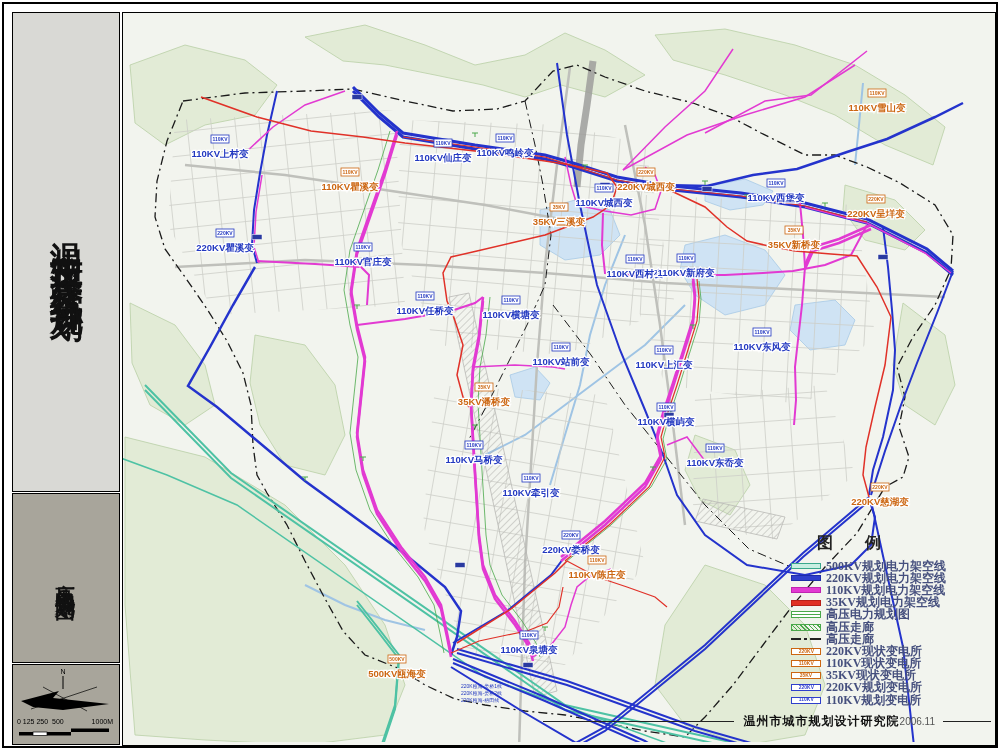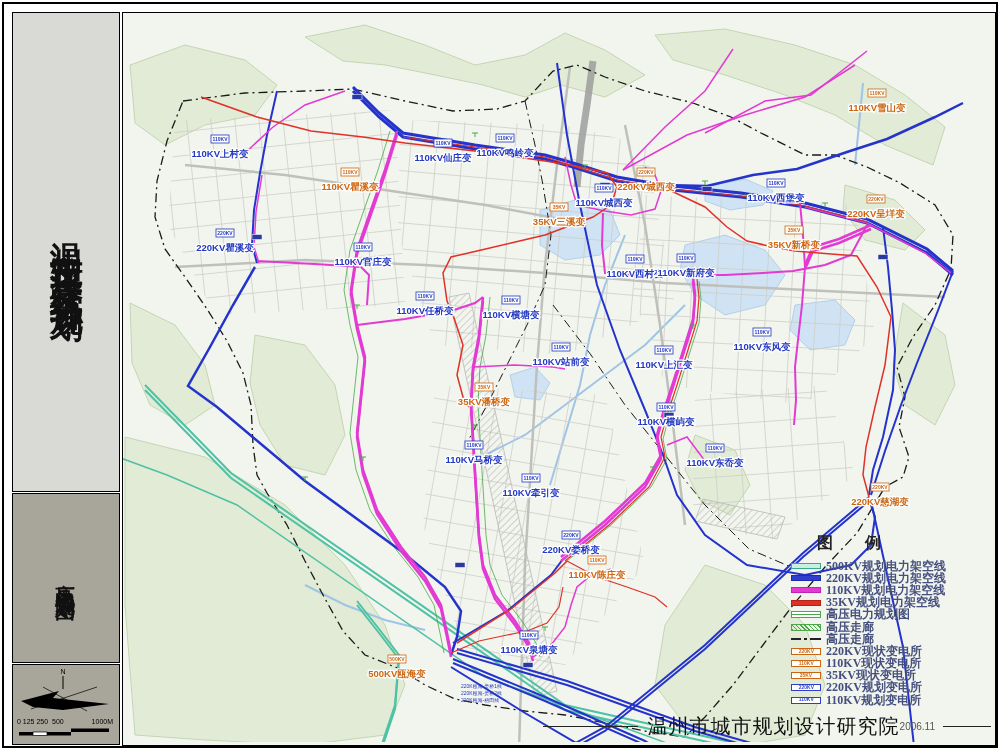--- a/index.html
+++ b/index.html
@@ -33,22 +33,22 @@
   .legend-row .sw{width:30px;height:7px;margin-right:5px;flex:0 0 30px;box-sizing:border-box;
     display:flex;align-items:center;justify-content:center;}
   .legend-row .lb{font-size:12px;color:#46507e;font-weight:bold;white-space:nowrap;
     font-family:"Liberation Serif","DejaVu Serif",serif;}
   .sw .st-txt{font-size:5.5px;font-weight:bold;line-height:1;transform:scale(.9);}
   
   .footer{position:absolute;left:420px;top:700px;width:448px;display:flex;align-items:center;}
   .footer .rule{height:0;border-top:1.5px solid #222;}
   .footer .rule.l{flex:1;margin-right:10px;}
   .footer .rule.r{width:48px;margin-left:8px;}
-  .footer .credit{font-family:"Liberation Serif","DejaVu Serif",serif;font-weight:normal;
-    font-size:20px;color:#111;letter-spacing:1px;}
+  .footer .credit{font-family:"Liberation Serif","DejaVu Serif",serif;font-weight:bold;
+    font-size:12px;color:#111;letter-spacing:1px;}
   .footer .date{font-size:10px;color:#555;}
 </style>
 </head>
 <body>
 
 <div class="outer">
 
   <aside class="sidebar">
     <div class="title-box">
       <span>温州市三溪片管线综合规划</span>

